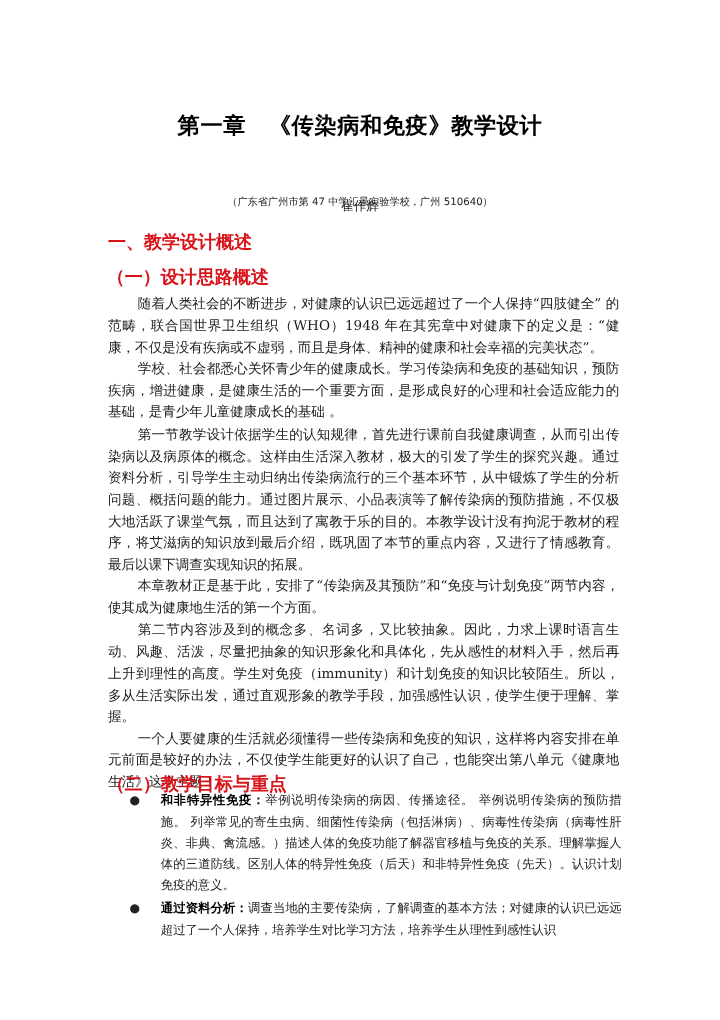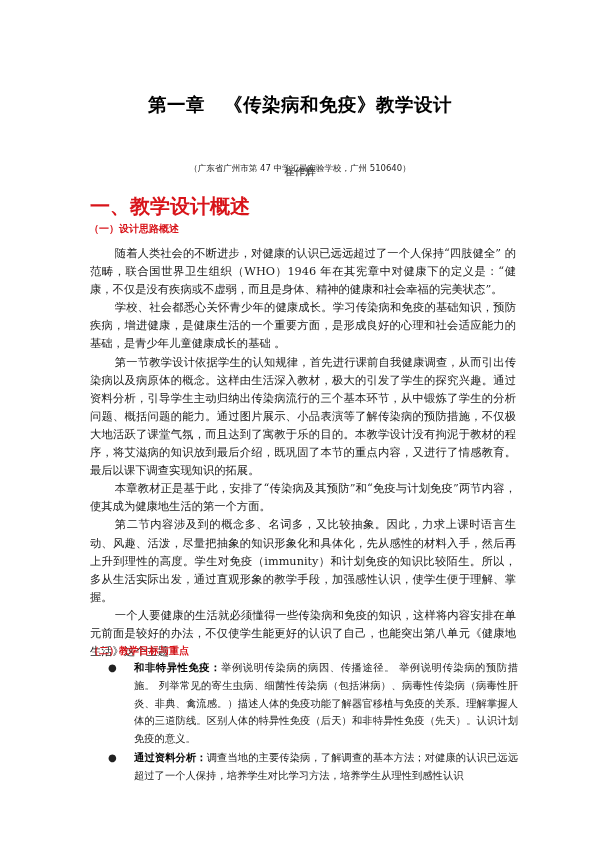--- a/index.html
+++ b/index.html
@@ -7,23 +7,23 @@
            font-family: "DejaVu Serif", "Liberation Serif", serif; color: #111; }
     .page { position: absolute; left: 0; top: 0; width: 556px; height: 850px; }
     .title { position: absolute; top: 92px; left: 0; width: 600px; text-align: center;
              font-family: "DejaVu Sans", "Liberation Sans", sans-serif; font-weight: bold;
              font-size: 18.5px; letter-spacing: 0.5px; color: #000; }
     .author { position: absolute; top: 138px; left: 0; width: 600px; text-align: center;
               font-family: "DejaVu Sans", "Liberation Sans", sans-serif; font-size: 10.5px; color: #222; margin-top: 27px; }
     .affil { position: absolute; top: 163px; left: 0; width: 600px; text-align: center;
              font-family: "DejaVu Sans", "Liberation Sans", sans-serif; font-size: 8.5px; color: #222; }
     .h1 { position: absolute; top: 193px; left: 90px; font-family: "DejaVu Sans", "Liberation Sans", sans-serif;
-          font-weight: bold; font-size: 20px; color: #d8141a; }
+          font-weight: bold; font-size: 15px; color: #d8141a; }
     .h2 { position: absolute; font-family: "DejaVu Sans", "Liberation Sans", sans-serif;
-          font-weight: bold; font-size: 10px; color: #d8141a; left: 89px; }
+          font-weight: bold; font-size: 15px; color: #d8141a; left: 89px; }
     .body-block { position: absolute; left: 90px; width: 426px; font-size: 11.3px; line-height: 18.1px;
                   text-align: justify; color: #1a1a1a; }
     .body-block p { margin: 0; text-indent: 2.2em; }
     .bullets { position: absolute; left: 108px; width: 410px; font-size: 10.3px; line-height: 17.8px; color: #222; }
     .bullet { position: relative; padding-left: 26px; margin-bottom: 1px; text-align: justify; }
     .bullet .dot { position: absolute; left: 0; top: 0; font-family: "DejaVu Sans", sans-serif; font-size: 10px; }
     .bullet .lbl { font-family: "DejaVu Sans", "Liberation Sans", sans-serif; font-weight: bold; color: #000; }
   </style>
 </head>
 <body>
@@ -31,21 +31,21 @@
 <div class="page">
   <div class="title">第一章　《传染病和免疫》教学设计</div>
   <div class="author">崔作辉</div>
   <div class="affil">（广东省广州市第 47 中学汇景实验学校，广州  510640）</div>
 
   <div class="h1">一、教学设计概述</div>
 
   <div class="h2" style="top:222px;">（一）设计思路概述</div>
 
   <div class="body-block" style="top:245px;">
-    <p>随着人类社会的不断进步，对健康的认识已远远超过了一个人保持“四肢健全” 的范畴，联合国世界卫生组织（WHO）1946 年在其宪章中对健康下的定义是：“健康，不仅是没有疾病或不虚弱，而且是身体、精神的健康和社会幸福的完美状态”。</p>
+    <p>随着人类社会的不断进步，对健康的认识已远远超过了一个人保持“四肢健全” 的范畴，联合国世界卫生组织（WHO）1948 年在其宪章中对健康下的定义是：“健康，不仅是没有疾病或不虚弱，而且是身体、精神的健康和社会幸福的完美状态”。</p>
     <p>学校、社会都悉心关怀青少年的健康成长。学习传染病和免疫的基础知识，预防疾病，增进健康，是健康生活的一个重要方面，是形成良好的心理和社会适应能力的基础，是青少年儿童健康成长的基础 。</p>
     <p>第一节教学设计依据学生的认知规律，首先进行课前自我健康调查，从而引出传染病以及病原体的概念。这样由生活深入教材，极大的引发了学生的探究兴趣。通过资料分析，引导学生主动归纳出传染病流行的三个基本环节，从中锻炼了学生的分析问题、概括问题的能力。通过图片展示、小品表演等了解传染病的预防措施，不仅极大地活跃了课堂气氛，而且达到了寓教于乐的目的。本教学设计没有拘泥于教材的程序，将艾滋病的知识放到最后介绍，既巩固了本节的重点内容，又进行了情感教育。最后以课下调查实现知识的拓展。</p>
     <p>本章教材正是基于此，安排了“传染病及其预防”和“免疫与计划免疫”两节内容，使其成为健康地生活的第一个方面。</p>
     <p>第二节内容涉及到的概念多、名词多，又比较抽象。因此，力求上课时语言生动、风趣、活泼，尽量把抽象的知识形象化和具体化，先从感性的材料入手，然后再上升到理性的高度。学生对免疫（immunity）和计划免疫的知识比较陌生。所以，多从生活实际出发，通过直观形象的教学手段，加强感性认识，使学生便于理解、掌握。</p>
     <p>一个人要健康的生活就必须懂得一些传染病和免疫的知识，这样将内容安排在单元前面是较好的办法，不仅使学生能更好的认识了自己，也能突出第八单元《健康地生活》这个主题！</p>
   </div>
 
   <div class="h2" style="top:644px;">（二）教学目标与重点</div>
 
   <div class="bullets" style="top:659px;">

